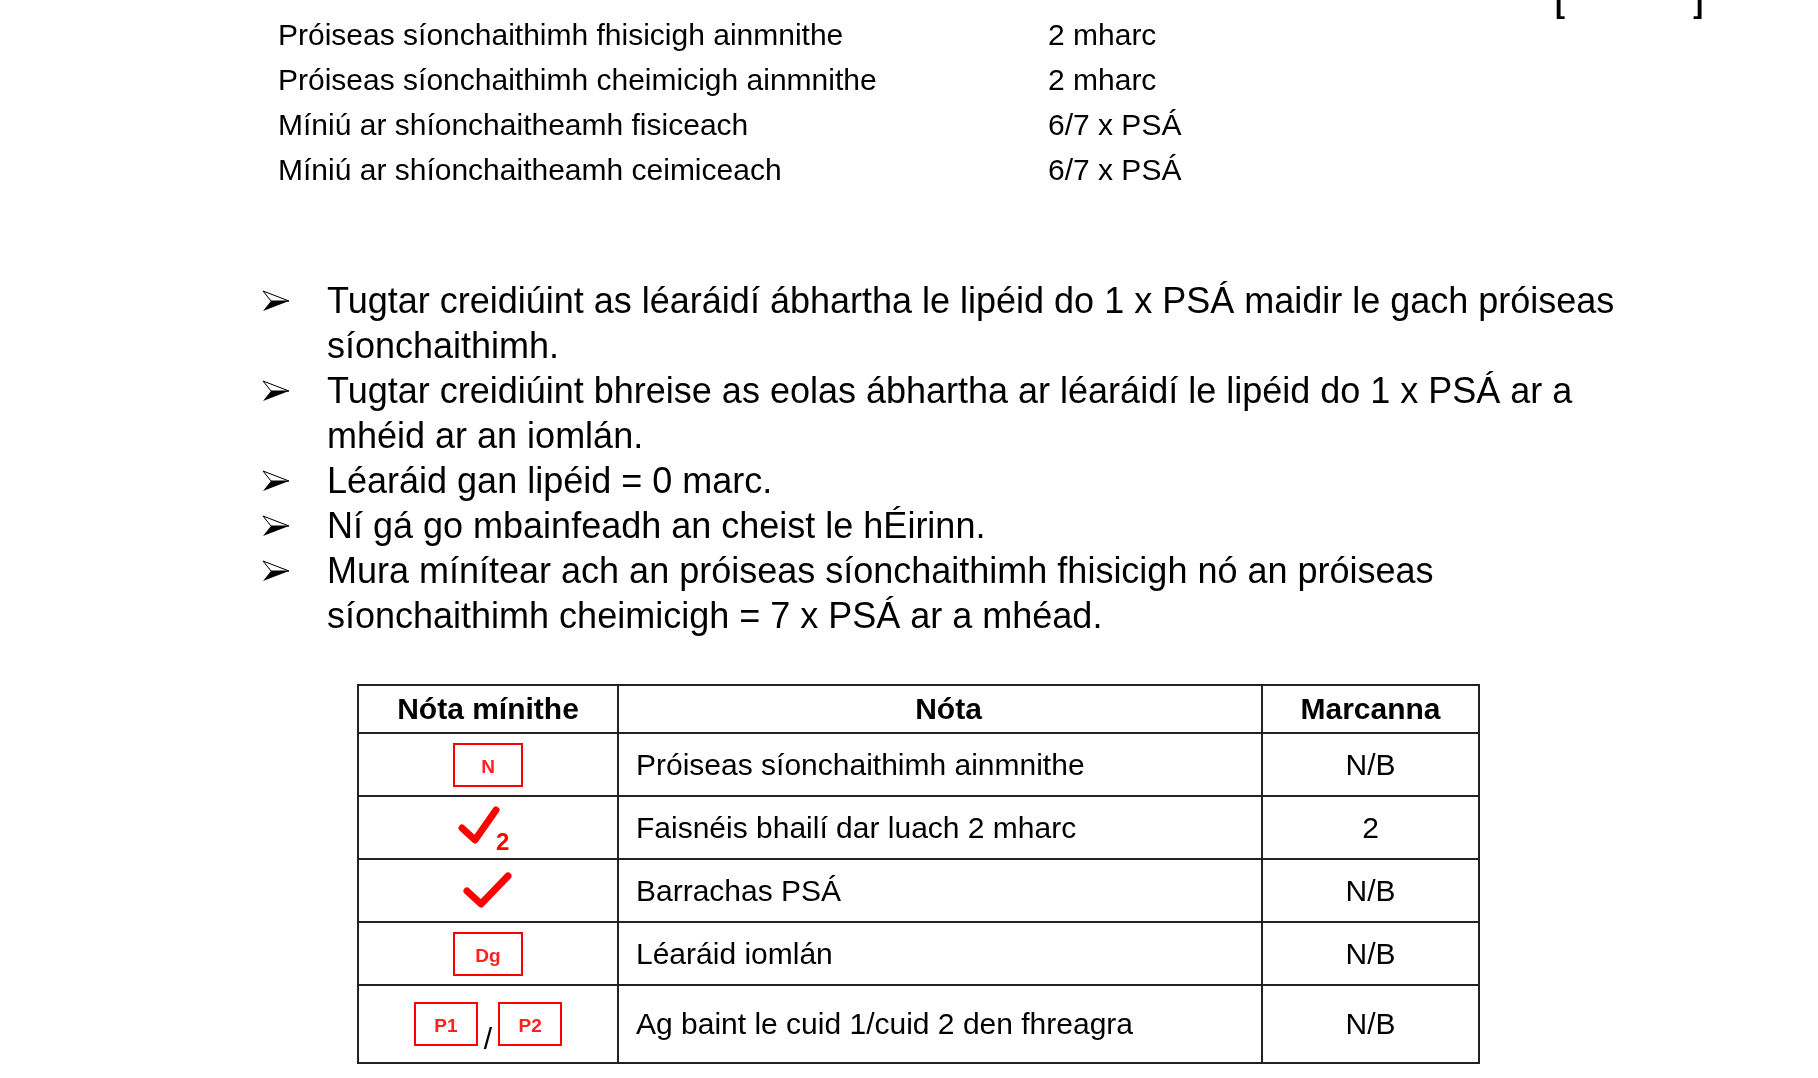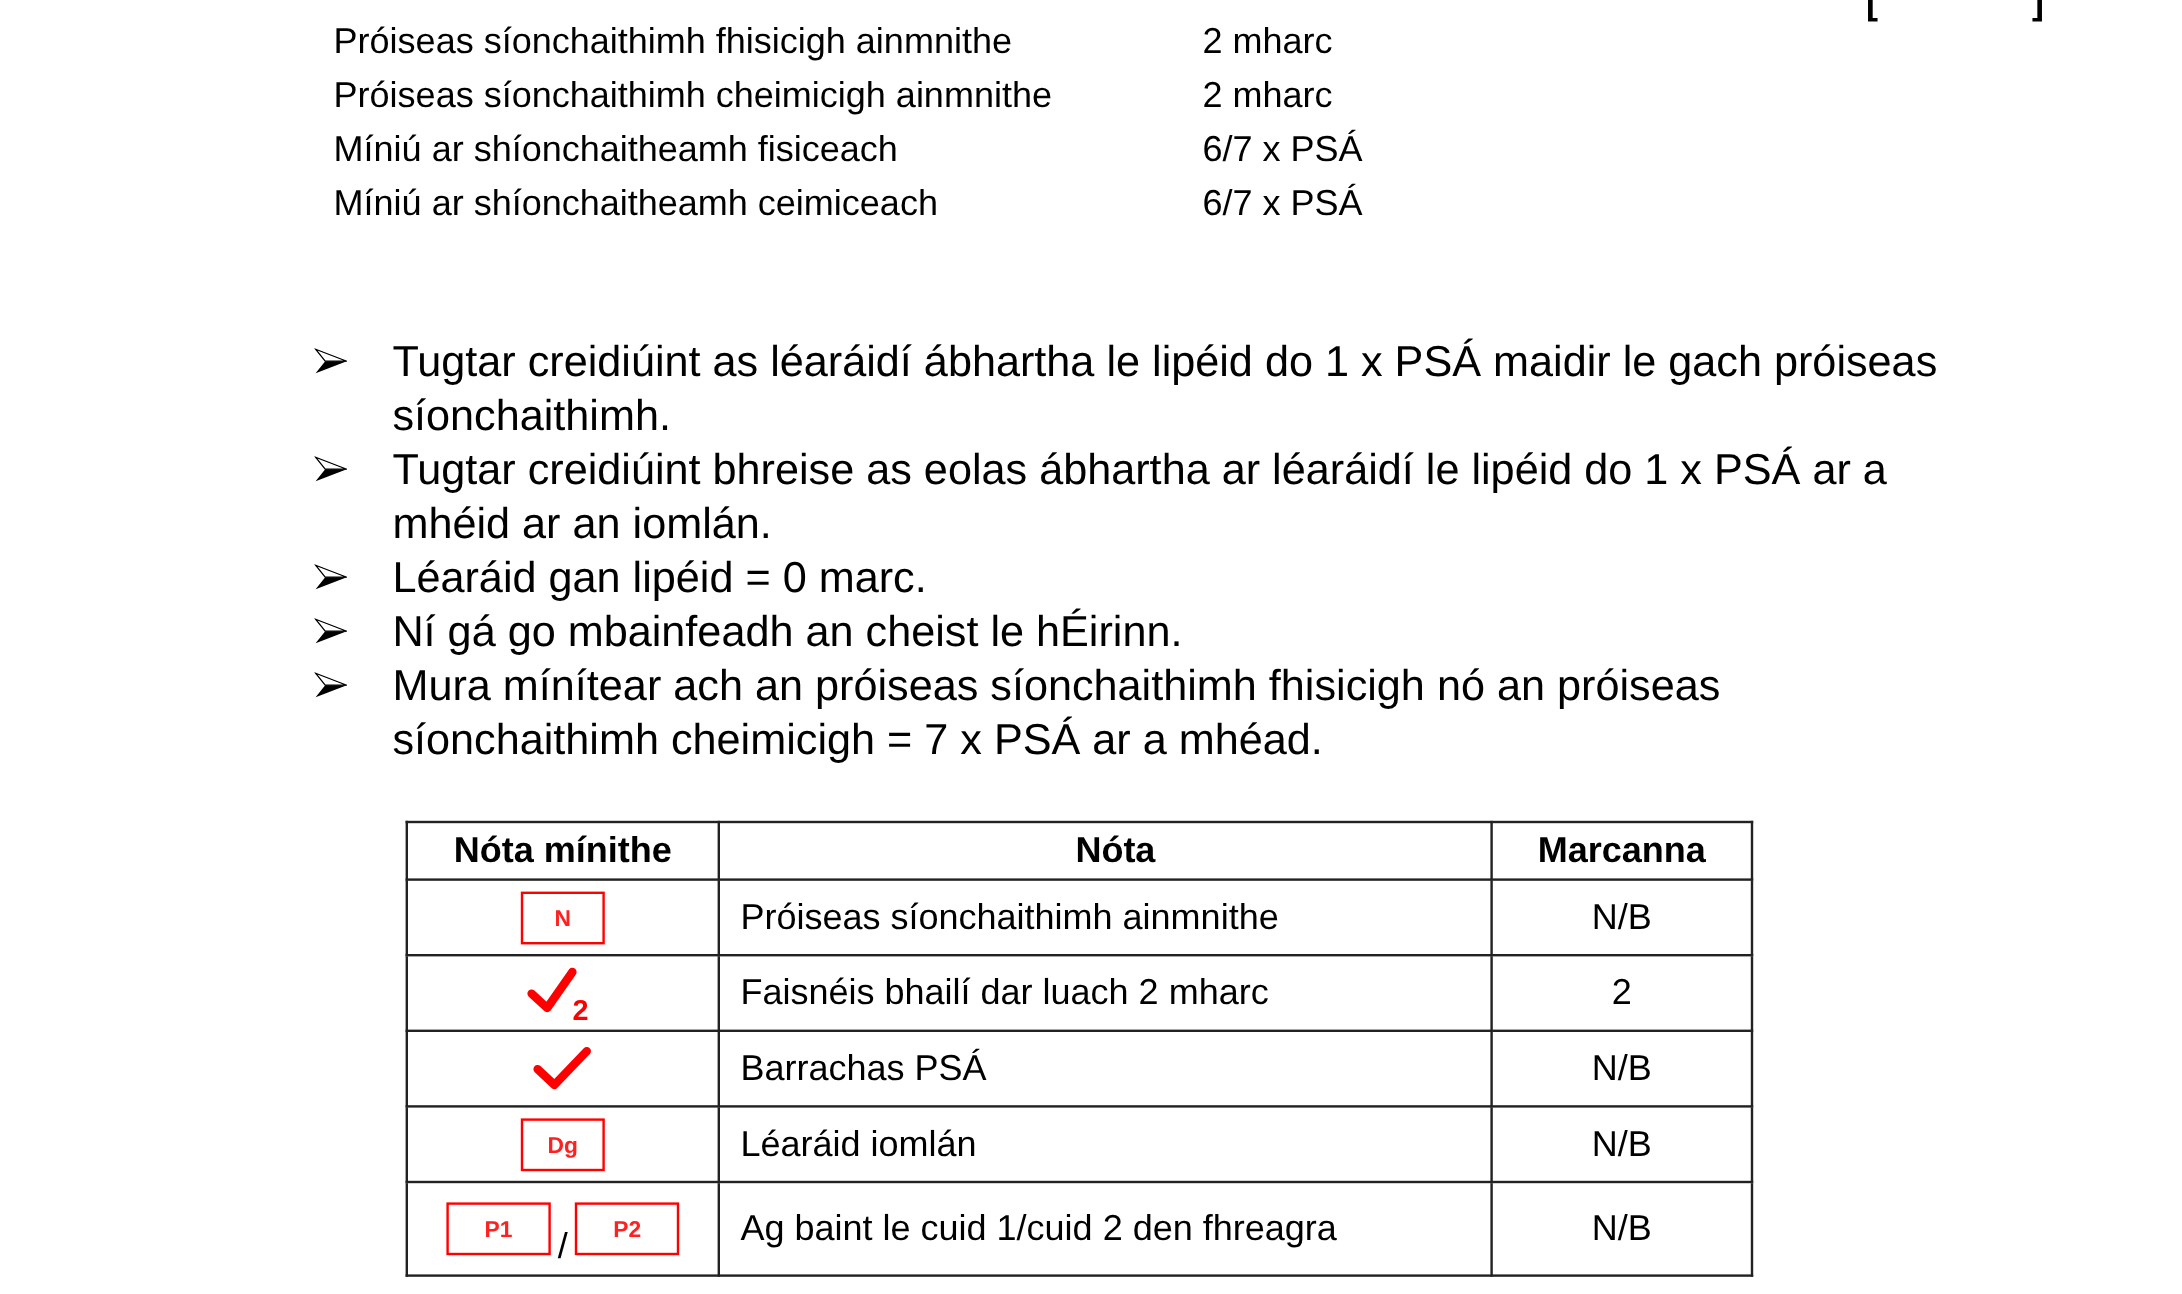--- a/index.html
+++ b/index.html
@@ -2,35 +2,35 @@
 <html><head>
 <meta charset="utf-8">
 <style>
   html, body { margin:0; padding:0; background:#ffffff; }
   body { width:1818px; height:1078px; position:relative; overflow:hidden;
          font-family:"Liberation Sans", sans-serif; color:#000; }
   .bracket { position:absolute; left:1555px; top:-14px; font-size:30px; font-weight:bold; letter-spacing:60px; }
   .crit { position:absolute; left:262px; top:12px; }
   .crit-row { position:relative; height:45px; font-size:30px; line-height:45px; white-space:nowrap; }
   .crit-row .lbl { position:absolute; left:16px; }
-  .crit-row .val { position:absolute; left:740px; }
+  .crit-row .val { position:absolute; left:786px; }
   .bullets { position:absolute; left:262px; top:278px; width:1380px; margin:0; padding:0; list-style:none; }
   .bullets li { position:relative; padding-left:65px; font-size:36px; line-height:45px; }
   .bullets .arrow { position:absolute; left:0; top:12px; width:28px; height:22px; }
-  table.key { position:absolute; left:338px; top:684px; border-collapse:collapse;border-radius:14px; }
+  table.key { position:absolute; left:357px; top:684px; border-collapse:collapse;border-radius:14px; }
   table.key th, table.key td { border:2px solid #222; font-size:30px; padding:0; }
   table.key th { font-weight:bold; height:46px; text-align:center; }
   table.key td { height:61px; }
   .c1 { width:258px; text-align:center; }
   .c2 { width:625px; text-align:left; padding-left:17px !important; }
   .c3 { width:215px; text-align:center; }
   tr.last td { height:76px; }
   .stamp { display:inline-block; border:2px solid #ff0000; color:#ff2020; font-size:19px; font-weight:bold;
            width:70px; height:44px; line-height:44px; text-align:center; vertical-align:middle; box-sizing:border-box; }
-  .stamp.small { width:87px; }
+  .stamp.small { width:64px; }
   .slash { display:inline-block; font-size:30px; vertical-align:bottom; margin:0 6px; position:relative; top:10px; }
   .tick { display:inline-block; vertical-align:middle; }
 </style>
 </head>
 <body>
 
 <div class="bracket">[ ]</div>
 
 <div class="crit">
   <div class="crit-row">

